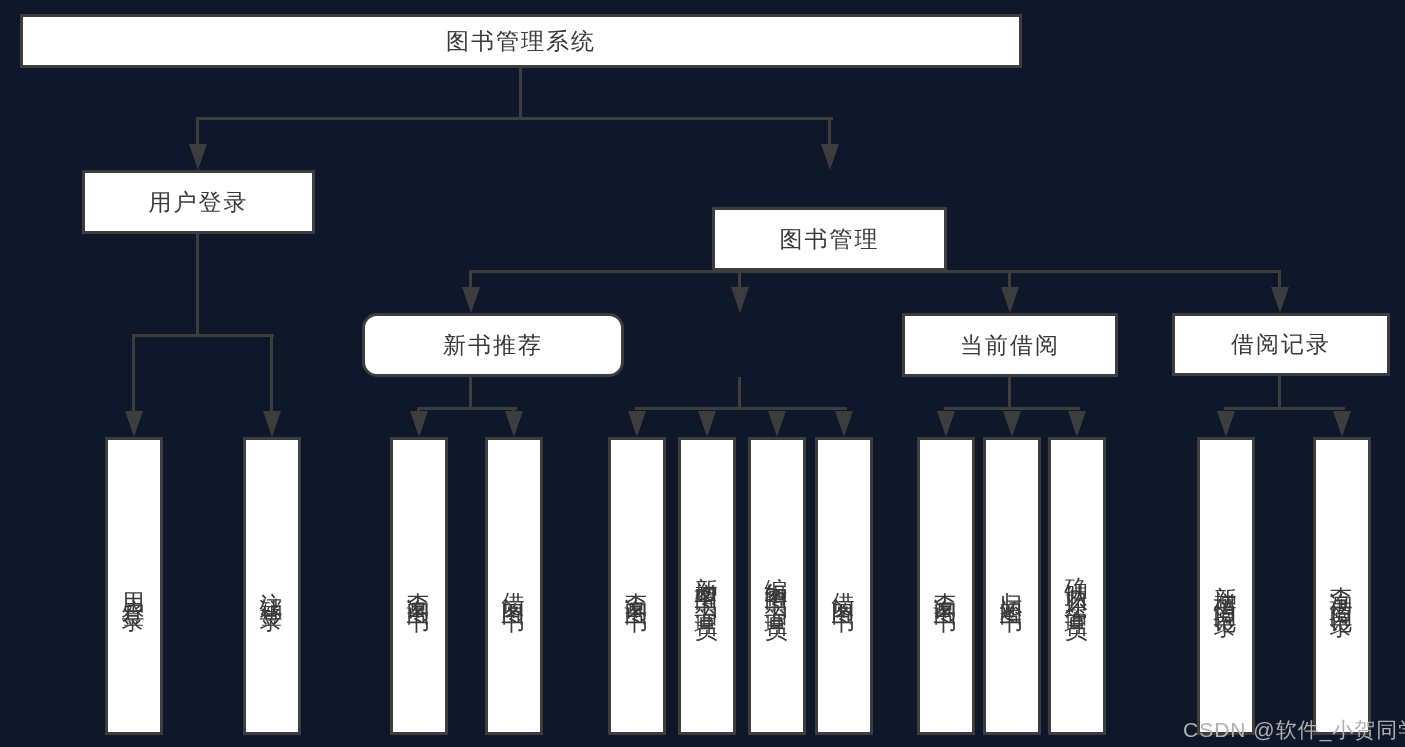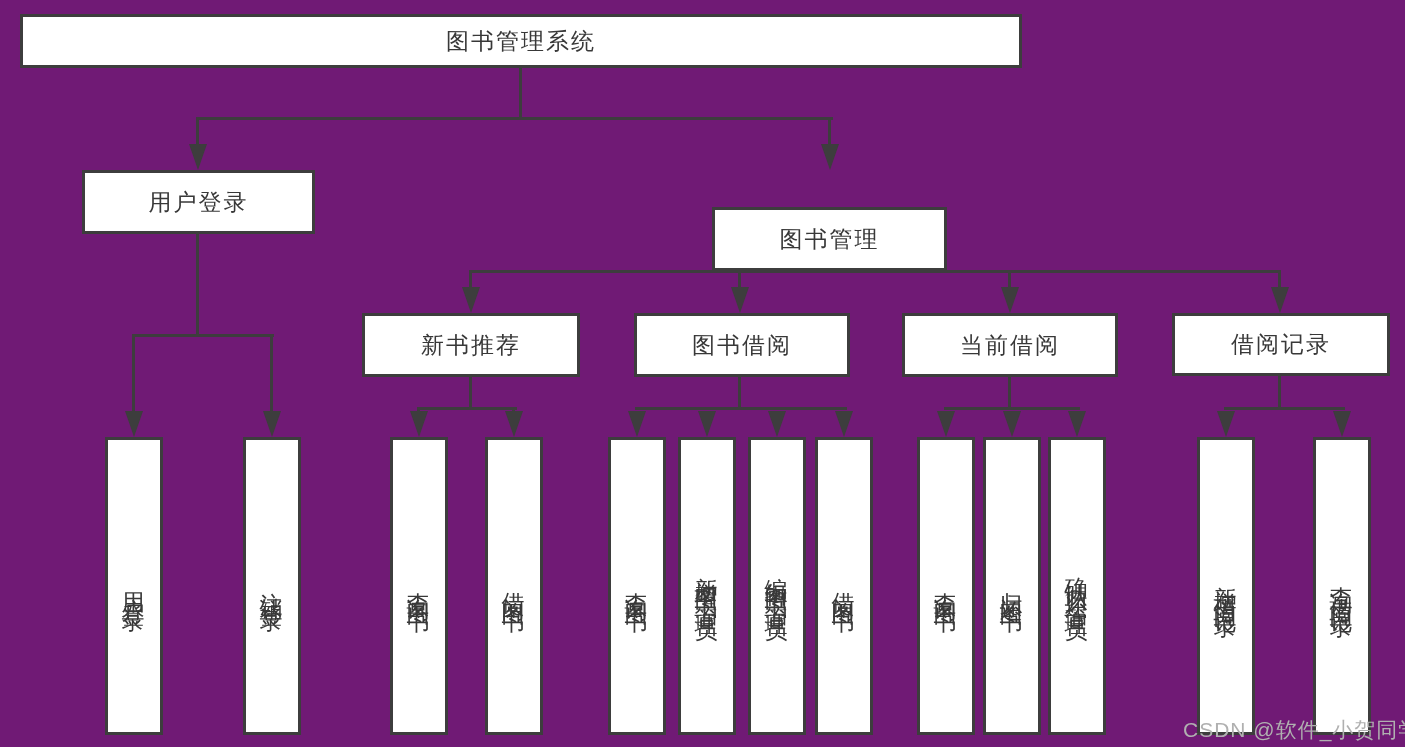--- a/index.html
+++ b/index.html
@@ -3,21 +3,21 @@
 <meta charset="utf-8">
 <style>
   :root{
     --line:#3d3d3d;
     --text:#383838;
   }
   html,body{margin:0;padding:0;background:#fff;}
   #canvas{
     position:relative;
     width:1405px;height:747px;
-    background:#701a75;
+    background:#0f172a;
     font-family:"Liberation Sans","DejaVu Sans",sans-serif;
     color:var(--text);
     overflow:hidden;
   }
   .box{
     position:absolute;
     box-sizing:border-box;
     border:3px solid var(--line);
     background:#fff;
     display:flex;align-items:center;justify-content:center;
@@ -65,22 +65,21 @@
 </head>
 <body>
 
 <div id="canvas">
 
   <div class="box" style="left:20px;top:14px;width:1002px;height:54px;">图书管理系统</div>
 
   <div class="box" style="left:82px;top:170px;width:233px;height:64px;">用户登录</div>
   <div class="box" style="left:712px;top:170px;width:235px;height:64px;margin-top:37px;">图书管理</div>
 
-  <div class="box" style="left:362px;top:313px;width:218px;height:64px;">新书推荐</div>
-  <div class="box" style="left:634px;top:313px;width:216px;height:64px;">图书借阅</div>
+  <div class="box" style="left:362px;top:313px;width:262px;height:64px;border-radius:15px;">新书推荐</div>
   <div class="box" style="left:1172px;top:313px;width:218px;height:63px;">借阅记录</div>
   <div class="box" style="left:902px;top:313px;width:216px;height:64px;">当前借阅</div>
 
   <div class="vbox" style="left:105px;">
     <span class="vtext">用户登录</span>
   </div>
   <div class="vbox" style="left:243px;">
     <span class="vtext">注销登录</span>
   </div>
 

